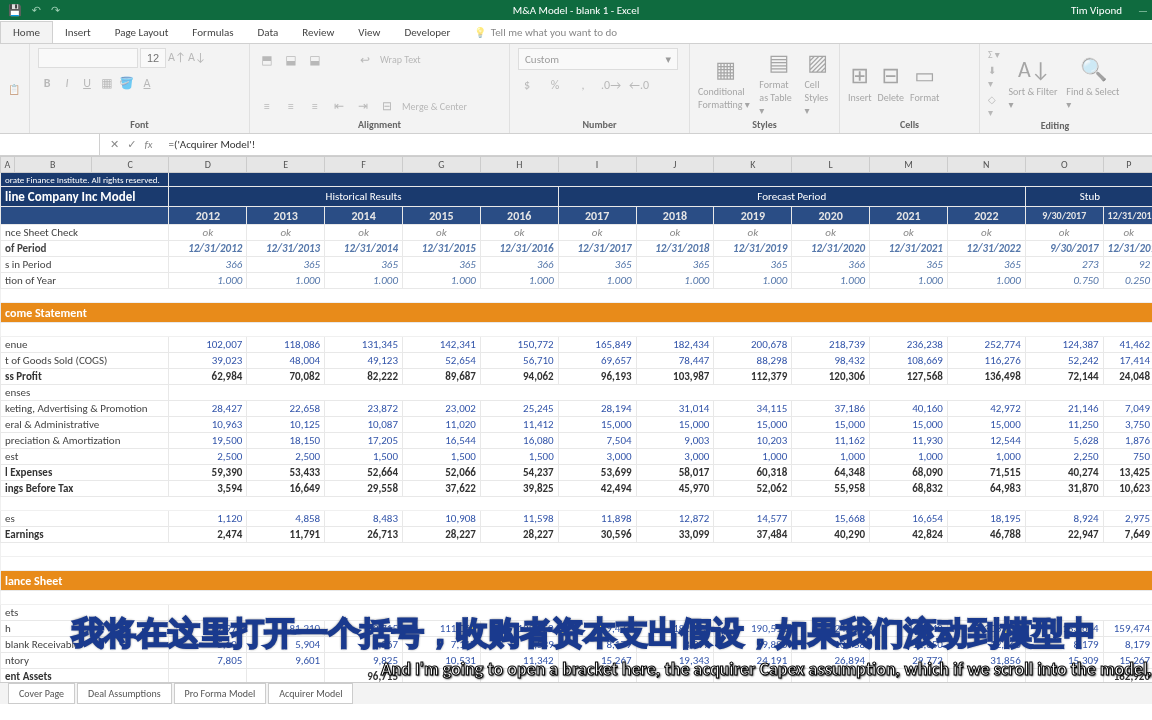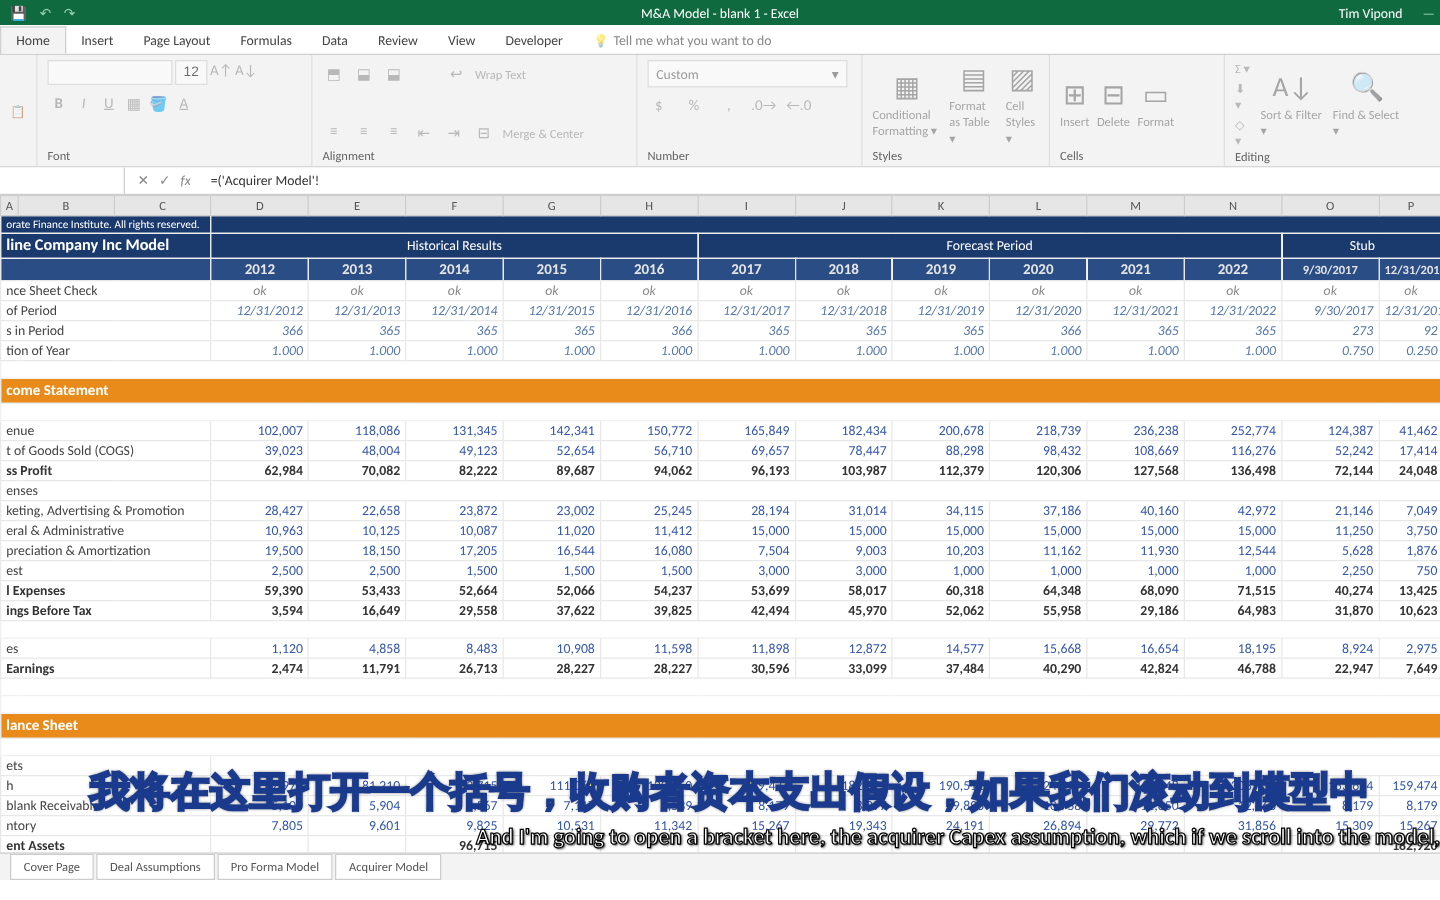--- a/index.html
+++ b/index.html
@@ -8,21 +8,21 @@
 .titlebar .user { position:absolute; right:30px; color:#fff; }
 .titlebar .icons-left { position:absolute; left:8px; display:flex; gap:10px; color:#9fd0b5; }
 .titlebar .icons-right { position:absolute; right:4px; display:flex; gap:12px; color:#9fd0b5; }
 .tabbar { height:24px; background:#fff; display:flex; align-items:flex-end; border-bottom:1px solid #d0d0d0; }
 .tab { padding:4px 12px; font-size:11px; color:#444; cursor:pointer; }
 .tab.active { background:#f3f3f3; border:1px solid #d0d0d0; border-bottom:none; }
 .tab.tell { color:#888; display:flex; align-items:center; gap:4px; }
 .tab.tell::before { content:"💡"; font-size:10px; opacity:.5; }
 .ribbon { height:90px; background:#f3f3f3; border-bottom:1px solid #d0d0d0; display:flex; font-size:10px; color:#888; }
 .rgroup { border-right:1px solid #e0e0e0; display:flex; flex-direction:column; justify-content:space-between; padding:4px 8px 0 8px; }
-.rgroup .label { font-size:10px; color:#666; padding-bottom:2px; }
+.rgroup .label { text-align:center; font-size:10px; color:#666; padding-bottom:2px;font-weight:bold; }
 .rgroup .body { flex:1; display:flex; align-items:center; gap:6px; opacity:.55; }
 .fontbox { display:flex; align-items:flex-start; gap:2px; }
 .fontbox input { border:1px solid #ccc; height:20px; font-size:11px; padding:0 2px; background:#fff; }
 .btn-ic { width:18px; height:18px; display:inline-flex; align-items:center; justify-content:center; font-size:12px; }
 .numberfmt { border:1px solid #ccc; background:#fff; height:22px; width:160px; display:flex; align-items:center; padding:0 6px; justify-content:space-between; font-size:11px; color:#555; }
 .big-btn { display:flex; flex-direction:column; align-items:center; gap:2px; font-size:10px; color:#666; }
 .big-btn .icon { font-size:22px; }
 .fbar { height:22px; background:#fff; border-bottom:1px solid #d0d0d0; display:flex; align-items:center; }
 .fbar .namebox { width:100px; border-right:1px solid #d0d0d0; height:100%; display:flex; align-items:center; padding:0 6px; font-size:11px; }
 .fbar .fx-icons { display:flex; gap:8px; padding:0 10px; color:#888; }
@@ -33,21 +33,21 @@
 td { border:1px solid #e8e8e8; padding:1px 4px; height:16px; white-space:nowrap; overflow:hidden; text-align:right; }
 td.l { text-align:left; }
 tr.copyright td { background:#1a3a6e; color:#fff; font-size:9px; height:14px; }
 tr.title td.l { background:#1a3a6e; color:#fff; font-weight:bold; font-size:13px; height:20px; }
 tr.title td.pd { background:#1a3a6e; color:#fff; text-align:center; }
 tr.years td { background:#2a4d85; color:#e5e5e5; font-weight:bold; height:18px; text-align:center; font-size:12px; }
 tr.years td.l { text-align:left; }
 tr.section td { background:#e88b1a; color:#fff; font-weight:bold; height:20px; font-size:12px; }
 tr.ok td { color:#888; font-style:italic; text-align:center; }
 tr.ok td.l { text-align:left; font-style:normal; color:#444; }
-tr.dates td { color:#5577aa; font-style:italic; }
+tr.dates td { color:#5577aa; font-style:italic;font-weight:bold; }
 tr.dates td.l { font-style:normal; color:#444; }
 tr.days td, tr.frac td { color:#5577aa; font-style:italic; }
 tr.days td.l, tr.frac td.l { font-style:normal; color:#444; }
 tr.blue td { color:#3355aa; }
 tr.blue td.l { color:#444; }
 tr.bold td { font-weight:bold; color:#333; }
 tr.bold td.l { }
 tr.spacer td { height:14px; border:1px solid #f0f0f0; }
 td.stub { color:#2a8a5a; font-style:italic; }
 .sheettabs { position:absolute; bottom:16px; left:0; height:22px; background:#f3f3f3; border-top:1px solid #ccc; width:1152px; display:flex; align-items:center; font-size:10px; padding-left:8px; gap:2px; }
@@ -492,21 +492,21 @@
           <td class="l" colspan="3">ings Before Tax</td>
           <td>3,594</td>
           <td>16,649</td>
           <td>29,558</td>
           <td>37,622</td>
           <td>39,825</td>
           <td>42,494</td>
           <td>45,970</td>
           <td>52,062</td>
           <td>55,958</td>
-          <td>29,186</td>
+          <td>68,832</td>
           <td>64,983</td>
           <td>31,870</td>
           <td>10,623</td>
         </tr>
 <tr class="spacer">
           <td colspan="16"></td>
         </tr>
 <tr class="blue" id="row-taxes">
           <td class="l" colspan="3">es</td>
           <td>1,120</td>

